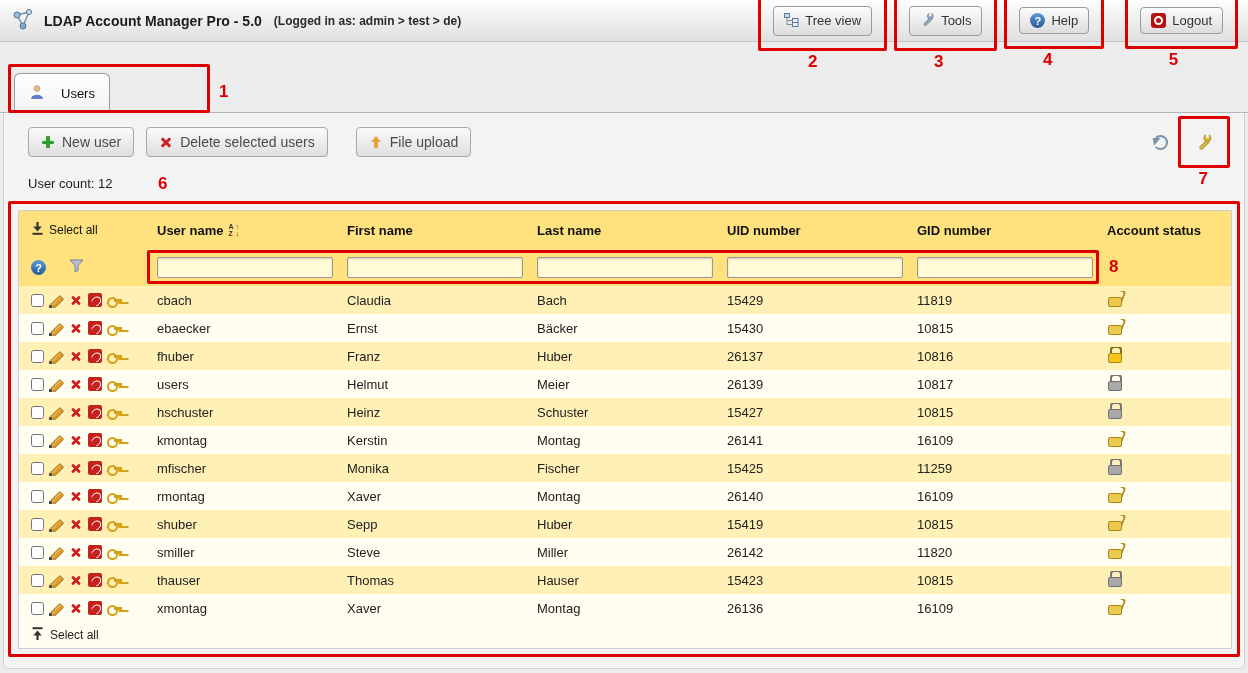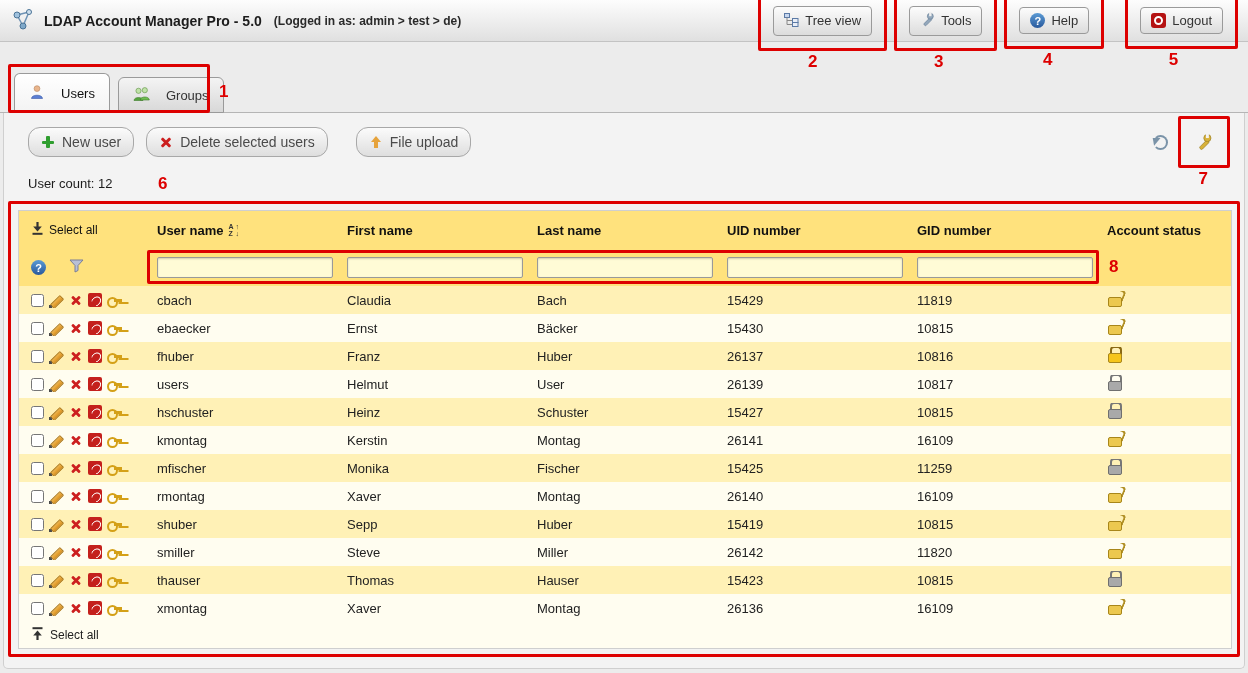--- a/index.html
+++ b/index.html
@@ -70,21 +70,21 @@
     background:linear-gradient(#ffffff,#f3f3f3);
     border-bottom-color:#f3f3f3; color:#111;
   }
 
   
   .toolbar { position:absolute; left:0; top:120px; width:1248px; height:44px; display:flex; align-items:center; padding-left:28px; }
   .tbtn {
     display:inline-flex; align-items:center; gap:7px;
     padding:6px 12px; font-size:14px; color:#4a4a4a;
     background:linear-gradient(#fbfbfb,#dedede);
-    border:1px solid #a8a8a8; border-radius:12px; cursor:pointer;
+    border:1px solid #a8a8a8; border-radius:4px; cursor:pointer;
     margin-right:12px; font-family:"Liberation Sans", sans-serif;
   }
   .tbtn.gap { margin-left:16px; }
   .tool-icons { position:absolute; right:18px; top:0; height:44px; display:flex; align-items:center; gap:10px; }
 
   .user-count { position:absolute; left:28px; top:176px; font-size:13px; color:#1c1c1c; }
   .num6 { position:absolute; left:158px; top:174px; }
 
   
   .users-table {
@@ -223,31 +223,20 @@
 <div class="tabstrip">
   <div class="tab active">
     <span>
       <svg width="16" height="16" viewBox="0 0 16 16">
         <circle cx="8" cy="4.6" r="2.9" fill="#e9b58c" stroke="#b5835c" stroke-width="0.6"></circle>
         <path d="M2.5 14.5 c0-4.4 11-4.4 11 0 z" fill="#5b7fd4" stroke="#3c5ca8" stroke-width="0.6"></path>
       </svg>
     </span>
     <span>Users</span>
   </div>
-  <div class="tab">
-    <span>
-      <svg width="17" height="16" viewBox="0 0 17 16">
-        <circle cx="5.5" cy="4.8" r="2.6" fill="#bfe3a8" stroke="#5e8f42" stroke-width="0.6"></circle>
-        <path d="M1 14.5 c0-4 9-4 9 0 z" fill="#55a33e" stroke="#3c7a28" stroke-width="0.6"></path>
-        <circle cx="11.8" cy="4.2" r="2.6" fill="#bfe3a8" stroke="#5e8f42" stroke-width="0.6"></circle>
-        <path d="M7.3 14 c0-4 9-4 9 0 z" fill="#6fbf52" stroke="#3c7a28" stroke-width="0.6"></path>
-      </svg>
-    </span>
-    <span>Groups</span>
-  </div>
 </div>
 
 <div class="toolbar">
   <button class="tbtn">
     <span class="ico plus"></span>
     <span>New user</span>
   </button>
   <button class="tbtn">
     <span class="ico redx"></span>
     <span>Delete selected users</span>
@@ -374,21 +363,21 @@
       <div class="trow drow">
     <div class="c c-actions">
       <input type="checkbox" style="">
       <span class="ico pencil"></span>
       <span class="ico redx small"></span>
       <span class="ico pdf"></span>
       <span class="ico key"></span>
     </div>
     <div class="c c-user">users</div>
     <div class="c c-first">Helmut</div>
-    <div class="c c-last">User</div>
+    <div class="c c-last">Meier</div>
     <div class="c c-uid">26139</div>
     <div class="c c-gid">10817</div>
     <div class="c c-status"><span class="status-icon st-expired"></span></div>
   </div>
       <div class="trow drow">
     <div class="c c-actions">
       <input type="checkbox" style="">
       <span class="ico pencil"></span>
       <span class="ico redx small"></span>
       <span class="ico pdf"></span>

